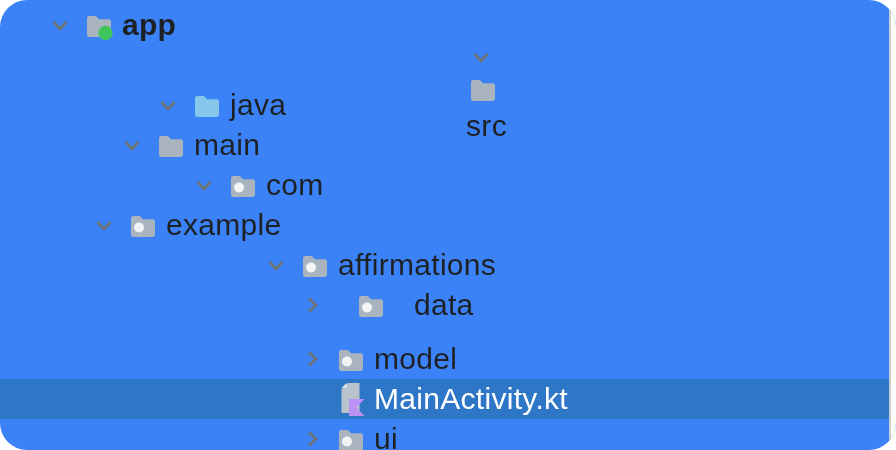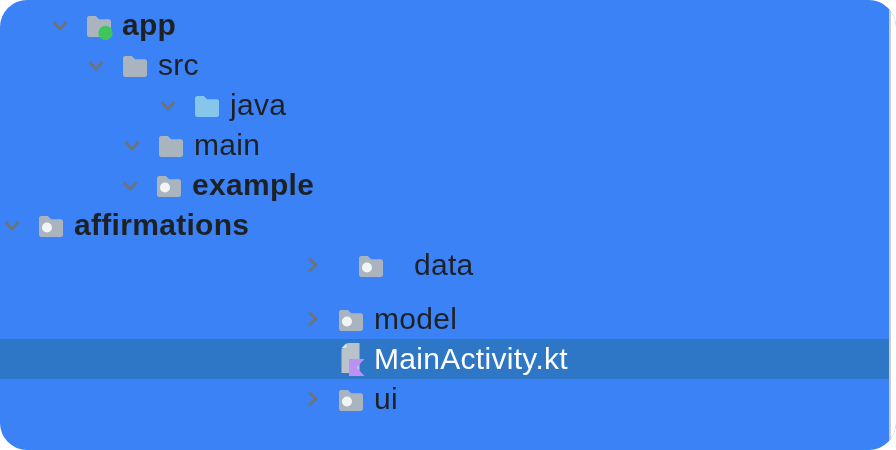--- a/index.html
+++ b/index.html
@@ -86,21 +86,21 @@
           </svg>
         </span>
         <span class="icon-box">
           <svg width="30" height="30" viewBox="0 0 30 30" xmlns="http://www.w3.org/2000/svg">
             <path d="M3 8.2C3 7 4 6 5.2 6H11.8L15.1 9.3H24.8C26 9.3 27 10.3 27 11.5V24.8C27 26 26 27 24.8 27H5.2C4 27 3 26 3 24.8Z" fill="#a9b4bf"></path>
             <circle cx="21.5" cy="23" r="7.2" fill="#40c45c"></circle>
           </svg>
         </span>
         <span class="label">app</span>
       </div>
-      <div class="row" style="padding-left: 84px;">
+      <div class="row" style="padding-left: 84px; flex-direction: column;">
         <span class="chevron-box">
           <svg width="24" height="24" viewBox="0 0 24 24" xmlns="http://www.w3.org/2000/svg">
             <polyline points="5.5,9 12,16 18.5,9" fill="none" stroke="#6e7375" stroke-width="2.6"></polyline>
           </svg>
         </span>
         <span class="icon-box">
           <svg width="30" height="30" viewBox="0 0 30 30" xmlns="http://www.w3.org/2000/svg">
             <path d="M3 8.2C3 7 4 6 5.2 6H11.8L15.1 9.3H24.8C26 9.3 27 10.3 27 11.5V24.8C27 26 26 27 24.8 27H5.2C4 27 3 26 3 24.8Z" fill="#a9b4bf"></path>
           </svg>
         </span>
@@ -125,35 +125,49 @@
             <polyline points="5.5,9 12,16 18.5,9" fill="none" stroke="#6e7375" stroke-width="2.6"></polyline>
           </svg>
         </span>
         <span class="icon-box">
           <svg width="30" height="30" viewBox="0 0 30 30" xmlns="http://www.w3.org/2000/svg">
             <path d="M3 8.2C3 7 4 6 5.2 6H11.8L15.1 9.3H24.8C26 9.3 27 10.3 27 11.5V24.8C27 26 26 27 24.8 27H5.2C4 27 3 26 3 24.8Z" fill="#a9b4bf"></path>
           </svg>
         </span>
         <span class="label">main</span>
       </div>
-      <div class="row" style="padding-left: 118px; font-weight: bold;">
+      <div class="row" style="padding-left: 192px;">
+        <span class="chevron-box">
+          <svg width="24" height="24" viewBox="0 0 24 24" xmlns="http://www.w3.org/2000/svg">
+            <polyline points="5.5,9 12,16 18.5,9" fill="none" stroke="#6e7375" stroke-width="2.6"></polyline>
+          </svg>
+        </span>
+        <span class="icon-box">
+          <svg width="30" height="30" viewBox="0 0 30 30" xmlns="http://www.w3.org/2000/svg">
+            <path d="M3 8.2C3 7 4 6 5.2 6H11.8L15.1 9.3H24.8C26 9.3 27 10.3 27 11.5V24.8C27 26 26 27 24.8 27H5.2C4 27 3 26 3 24.8Z" fill="#a9b4bf"></path>
+            <circle cx="11" cy="17.5" r="5" fill="#f2f5f6"></circle>
+          </svg>
+        </span>
+        <span class="label">com</span>
+      </div>
+      <div class="row" style="padding-left: 92px;">
         <span class="chevron-box">
           <svg width="24" height="24" viewBox="0 0 24 24" xmlns="http://www.w3.org/2000/svg">
             <polyline points="5.5,9 12,16 18.5,9" fill="none" stroke="#6e7375" stroke-width="2.6"></polyline>
           </svg>
         </span>
         <span class="icon-box">
           <svg width="30" height="30" viewBox="0 0 30 30" xmlns="http://www.w3.org/2000/svg">
             <path d="M3 8.2C3 7 4 6 5.2 6H11.8L15.1 9.3H24.8C26 9.3 27 10.3 27 11.5V24.8C27 26 26 27 24.8 27H5.2C4 27 3 26 3 24.8Z" fill="#a9b4bf"></path>
             <circle cx="11" cy="17.5" r="5" fill="#f2f5f6"></circle>
           </svg>
         </span>
         <span class="label">example</span>
       </div>
-      <div class="row" style=" font-weight: bold;">
+      <div class="row" style="padding-left: 264px;">
         <span class="chevron-box">
           <svg width="24" height="24" viewBox="0 0 24 24" xmlns="http://www.w3.org/2000/svg">
             <polyline points="5.5,9 12,16 18.5,9" fill="none" stroke="#6e7375" stroke-width="2.6"></polyline>
           </svg>
         </span>
         <span class="icon-box">
           <svg width="30" height="30" viewBox="0 0 30 30" xmlns="http://www.w3.org/2000/svg">
             <path d="M3 8.2C3 7 4 6 5.2 6H11.8L15.1 9.3H24.8C26 9.3 27 10.3 27 11.5V24.8C27 26 26 27 24.8 27H5.2C4 27 3 26 3 24.8Z" fill="#a9b4bf"></path>
             <circle cx="11" cy="17.5" r="5" fill="#f2f5f6"></circle>
           </svg>

